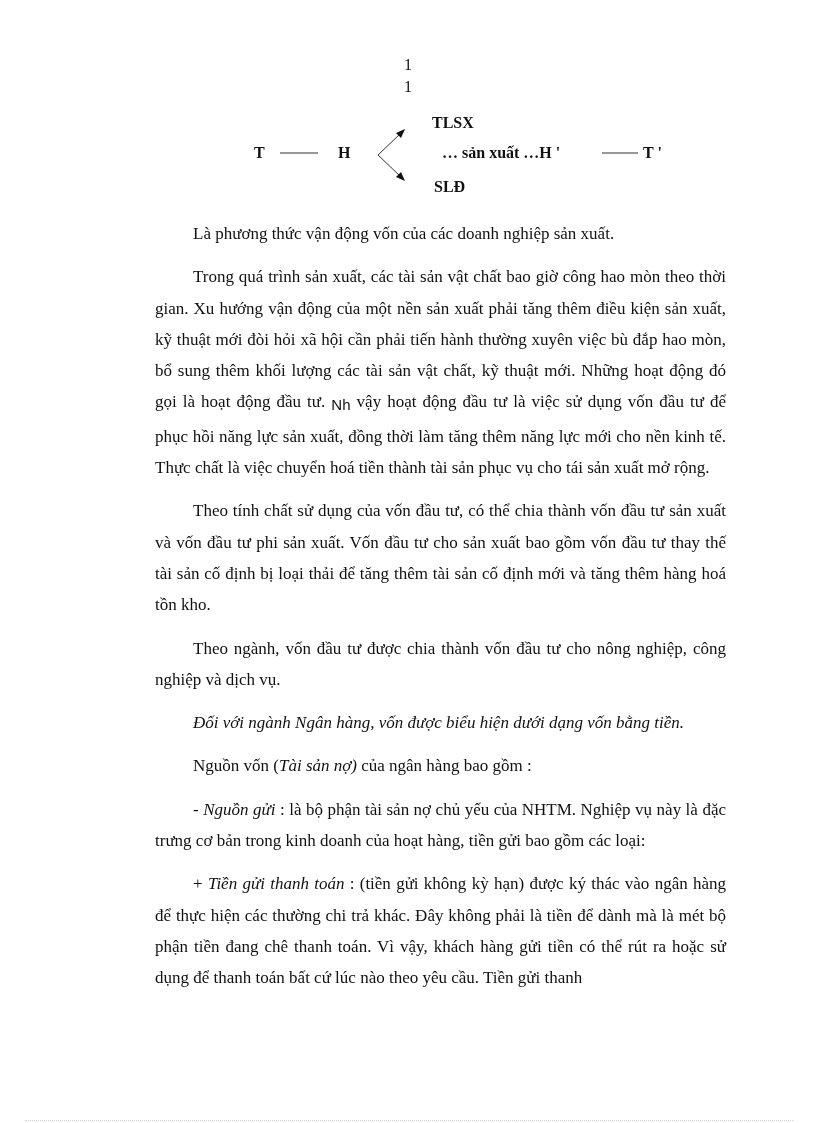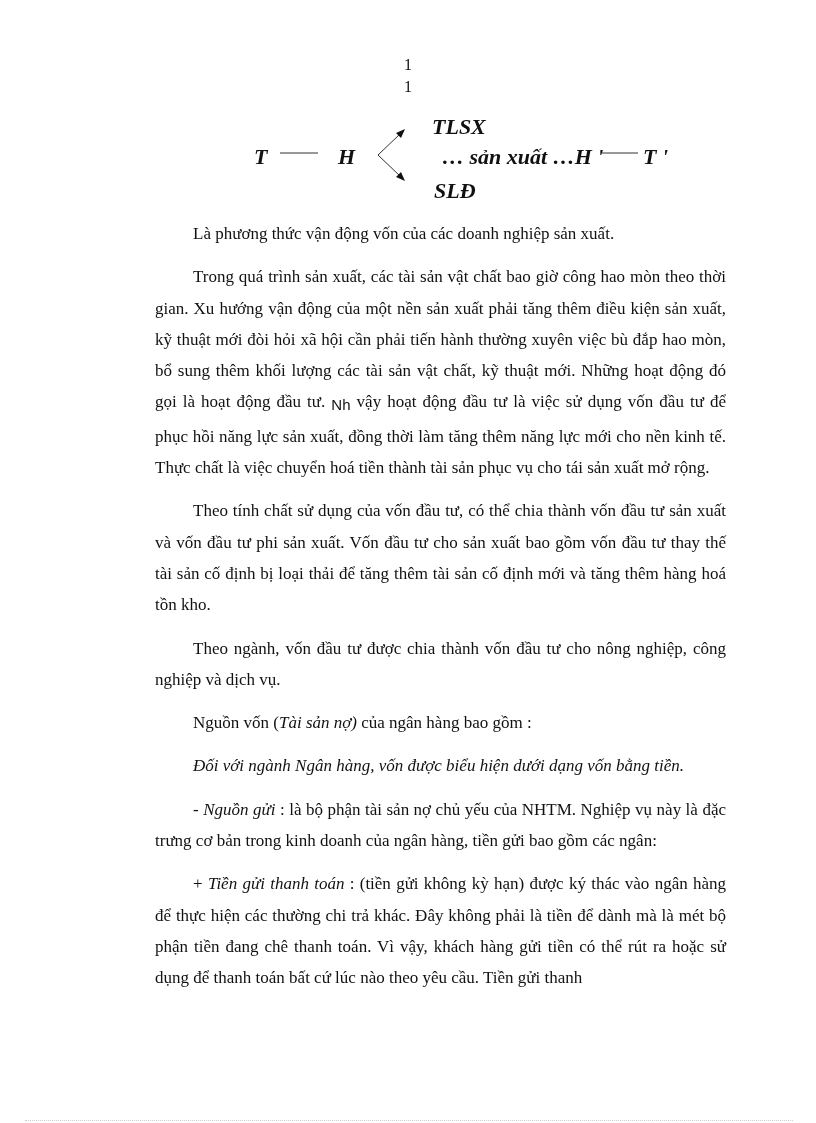--- a/index.html
+++ b/index.html
@@ -1,21 +1,21 @@
 <!DOCTYPE html>
 <html><head>
   <meta charset="utf-8">
   <style>
     html, body { margin: 0; padding: 0; background: #ffffff; }
     body { width: 816px; height: 1123px; position: relative; overflow: hidden;
            font-family: "Liberation Serif", serif; color: #111; }
     .page-num { position: absolute; left: 0; width: 816px; text-align: center;
                 font-size: 16px; line-height: 22px; }
     .diagram { position: absolute; left: 0; top: 110px; width: 816px; height: 95px; }
-    .dg { position: absolute; font-weight: bold; font-size: 22px; white-space: nowrap; font-style: italic; }
+    .dg { position: absolute; font-weight: bold; font-size: 16px; white-space: nowrap; }
     .dg-svg { position: absolute; left: 0; top: 0; }
     .body-text { position: absolute; left: 143px; top: 206px; width: 595px;
                  font-size: 17px; line-height: 31.3px; text-align: justify; }
     .body-text p { margin: 12px; }
     .indent { text-indent: 38px; }
     .it { font-style: italic; }
     .small-nh { font-family: "Liberation Sans", sans-serif; font-size: 15px;
                 vertical-align: -3px; }
     .footer-dots { position: absolute; left: 25px; top: 1120px; width: 768px;
                    border-top: 1px dotted #cfcfcf; }
@@ -57,21 +57,21 @@
     <span>Trong quá trình sản xuất, các tài sản vật chất bao giờ công hao mòn theo thời gian. Xu hướng vận động của một nền sản xuất phải tăng thêm điều kiện sản xuất, kỹ thuật mới đòi hỏi xã hội cần phải tiến hành thường xuyên việc bù đắp hao mòn, bổ sung thêm khối lượng các tài sản vật chất, kỹ thuật mới. Những hoạt động đó gọi là hoạt động đầu tư.</span>
     <span class="small-nh">Nh</span>
     <span>vậy hoạt động đầu tư là việc sử dụng vốn đầu tư để phục hồi năng lực sản xuất, đồng thời làm tăng thêm năng lực mới cho nền kinh tế. Thực chất là việc chuyển hoá tiền thành tài sản phục vụ cho tái sản xuất mở rộng.</span>
   </p>
   <p class="indent">
     <span>Theo tính chất sử dụng của vốn đầu tư, có thể chia thành vốn đầu tư sản xuất và vốn đầu tư phi sản xuất. Vốn đầu tư cho sản xuất bao gồm vốn đầu tư thay thế tài sản cố định bị loại thải để tăng thêm tài sản cố định mới và tăng thêm hàng hoá tồn kho.</span>
   </p>
   <p class="indent">
     <span>Theo ngành, vốn đầu tư được chia thành vốn đầu tư cho nông nghiệp, công nghiệp và dịch vụ.</span>
   </p>
-  <p class="indent"><span>Nguồn vốn (</span><span class="it">Tài sản nợ)</span><span> của ngân hàng bao gồm :</span></p>
   <p class="indent">
     <span class="it">Đối với ngành Ngân hàng, vốn được biểu hiện dưới dạng vốn bằng tiền.</span>
   </p>
-  <p class="indent"><span>- </span><span class="it">Nguồn gửi</span><span> : là bộ phận tài sản nợ chủ yếu của NHTM. Nghiệp vụ này là đặc trưng cơ bản trong kinh  doanh của ngân hàng, tiền gửi bao gồm các ngân:</span></p>
+  <p class="indent"><span>Nguồn vốn (</span><span class="it">Tài sản nợ)</span><span> của ngân hàng bao gồm :</span></p>
+  <p class="indent"><span>- </span><span class="it">Nguồn gửi</span><span> : là bộ phận tài sản nợ chủ yếu của NHTM. Nghiệp vụ này là đặc trưng cơ bản trong kinh  doanh của hoạt hàng, tiền gửi bao gồm các loại:</span></p>
   <p class="indent"><span>+ </span><span class="it">Tiền gửi thanh toán</span><span> : (tiền gửi không kỳ hạn) được ký thác vào ngân hàng để thực hiện các thường chi trả khác. Đây không phải là tiền để dành mà là mét bộ phận tiền đang chê thanh toán. Vì vậy, khách hàng gửi tiền có thể rút ra hoặc sử dụng để thanh toán bất cứ lúc nào theo yêu cầu. Tiền gửi thanh</span></p>
 </div>
 
 <div class="footer-dots"></div>
 
 </body></html>

